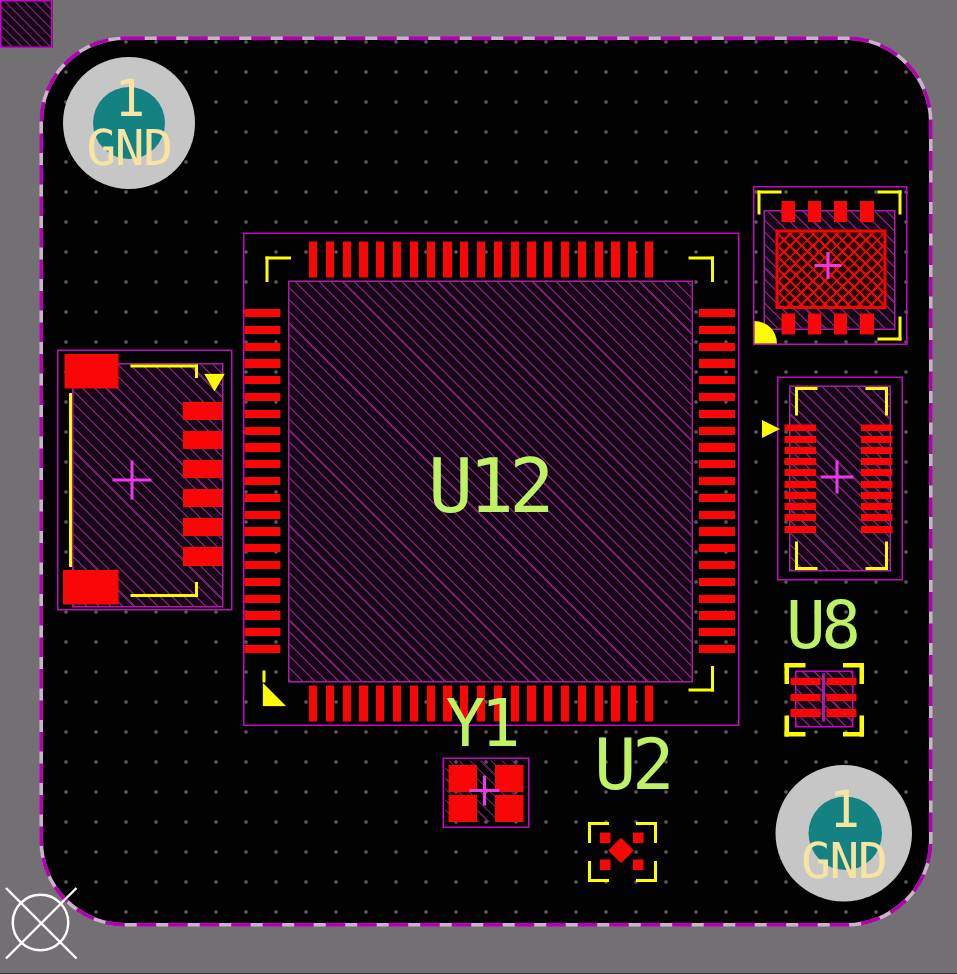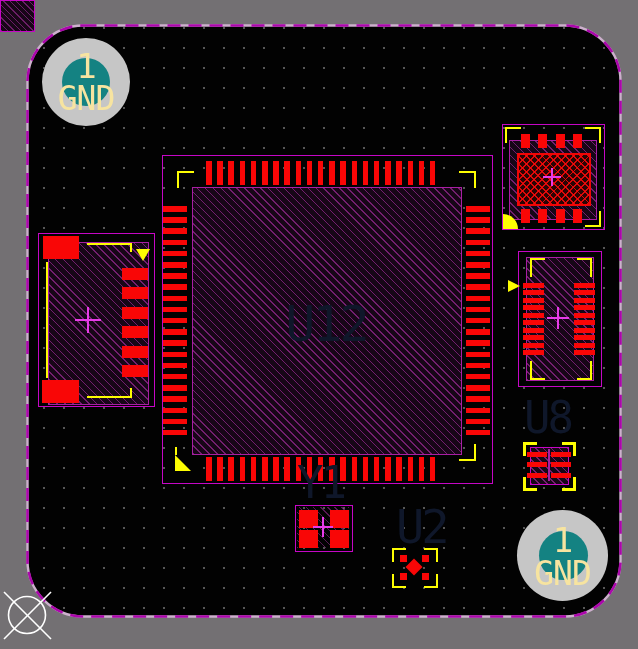--- a/index.html
+++ b/index.html
@@ -33,21 +33,21 @@
   .cross::after{content:"";position:absolute;top:50%;left:0;height:2px;width:100%;background:#e83be8;transform:translateY(-50%)}
   .corner{position:absolute;width:15px;height:15px;border:0 solid #fdfd02}
   .corner.tl{border-top-width:2px;border-left-width:2px}
   .corner.tr{border-top-width:2px;border-right-width:2px}
   .corner.br{border-bottom-width:2px;border-right-width:2px}
   .corner.bl{border-bottom-width:2px;border-left-width:2px}
   .tri{position:absolute;background:#fdfd02}
   .tri.down{clip-path:polygon(0 0,100% 0,50% 100%)}
   .tri.right{clip-path:polygon(0 0,100% 50%,0 100%)}
   .tri.bl{clip-path:polygon(0 0,100% 100%,0 100%)}
-  .desig{position:absolute;color:#0f172a;line-height:1;letter-spacing:-3px;white-space:nowrap}
+  .desig{position:absolute;color:#bef264;line-height:1;letter-spacing:-3px;white-space:nowrap}
   
   .u12-courtyard{left:162px;top:155px;width:329px;height:327px}
   .u12-body{left:192px;top:187px;width:268px;height:266px}
   .u12-pads-h{width:231px;height:24px;background:repeating-linear-gradient(to right,#f90606 0 5.5px,rgba(0,0,0,0) 5.5px 11.2px)}
   .u12-pads-v{width:24px;height:231px;background:repeating-linear-gradient(to bottom,#f90606 0 5.5px,rgba(0,0,0,0) 5.5px 11.2px)}
   .u12-label{left:276px;top:299px;width:100px;font-size:50px;text-align:center}
   
   .tric-courtyard{left:502px;top:124px;width:101px;height:104px}
   .tric-body{left:509px;top:140px;width:86px;height:78px}
   .tric-pads{width:63px;height:14px;background:repeating-linear-gradient(to right,#f90606 0 9px,rgba(0,0,0,0) 9px 17.5px)}
@@ -72,21 +72,21 @@
   .conn-courtyard{left:38px;top:233px;width:115px;height:172px}
   .conn-body{left:48px;top:242px;width:99px;height:161px}
   .conn-pads{left:122px;top:268px;width:26px;height:110px;background:repeating-linear-gradient(to bottom,#f90606 0 12px,rgba(0,0,0,0) 12px 19.4px)}
   .silk{position:absolute;background:#fdfd02}
   
   .y1-courtyard{left:295px;top:505px;width:56px;height:45px}
   .y1-label{left:297px;top:461px;font-size:44px}
   
   .u2-body{left:398px;top:553px;width:33px;height:30px;border:1px solid #c606c6;background-color:#170617;
     background-image:repeating-linear-gradient(45deg,rgba(190,52,182,.5) 0 1px,rgba(0,0,0,0) 1px 4.5px)}
-  .u2-label{left:396px;top:503px;font-size:47px}
+  .u2-label{left:396px;top:487px;font-size:47px}
   .u2-diamond{position:absolute;left:408px;top:561px;width:12px;height:12px;background:#f90606;transform:rotate(45deg)}
   
   .hole-ring{position:absolute;border-radius:50%;background:#c6c6c6}
   .hole-core{position:absolute;border-radius:50%;background:#148282}
   .hole-txt{position:absolute;color:#f7e4a0;text-align:center;line-height:1;letter-spacing:-1px}
   
   .origin-svg{position:absolute;left:0px;top:583px;width:66px;height:66px}
 </style>
 </head>
 <body>

